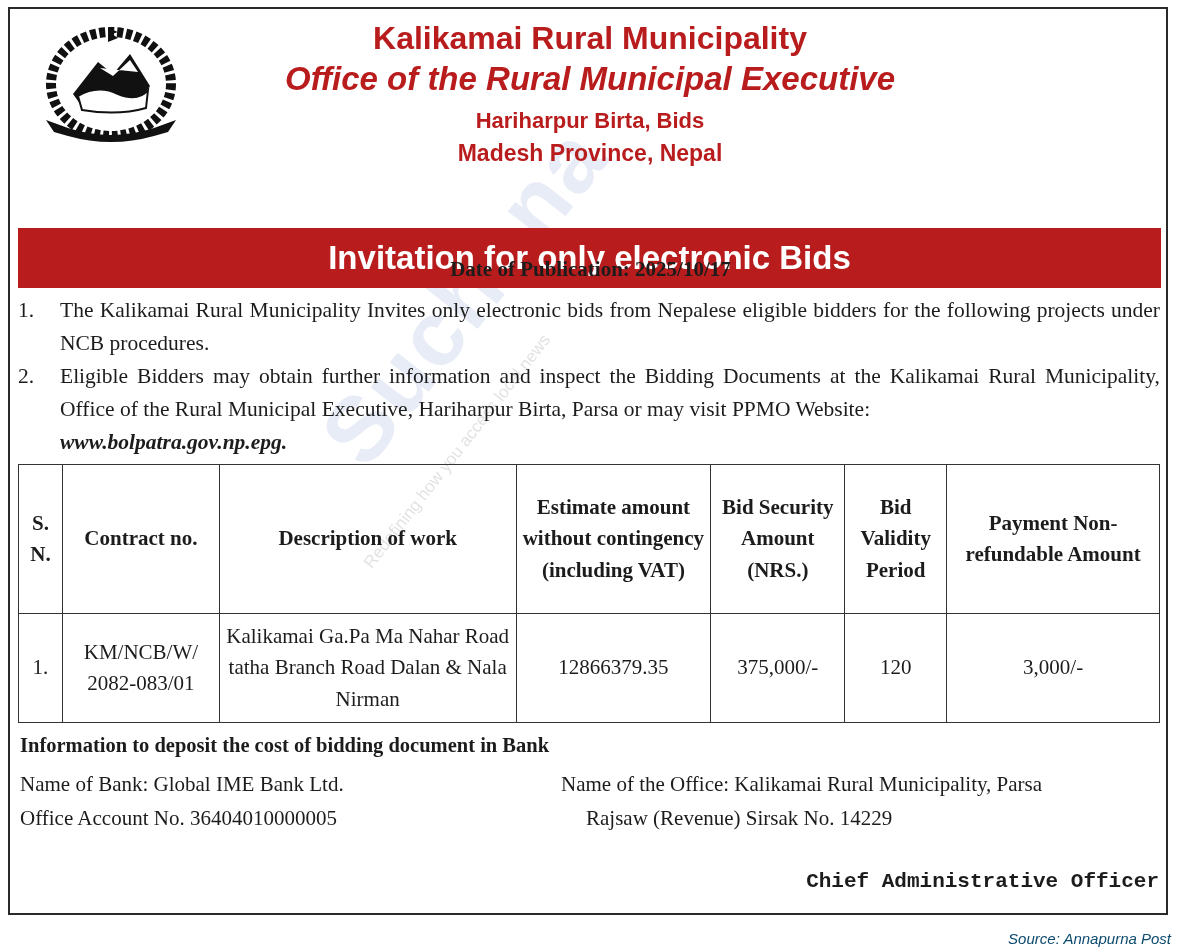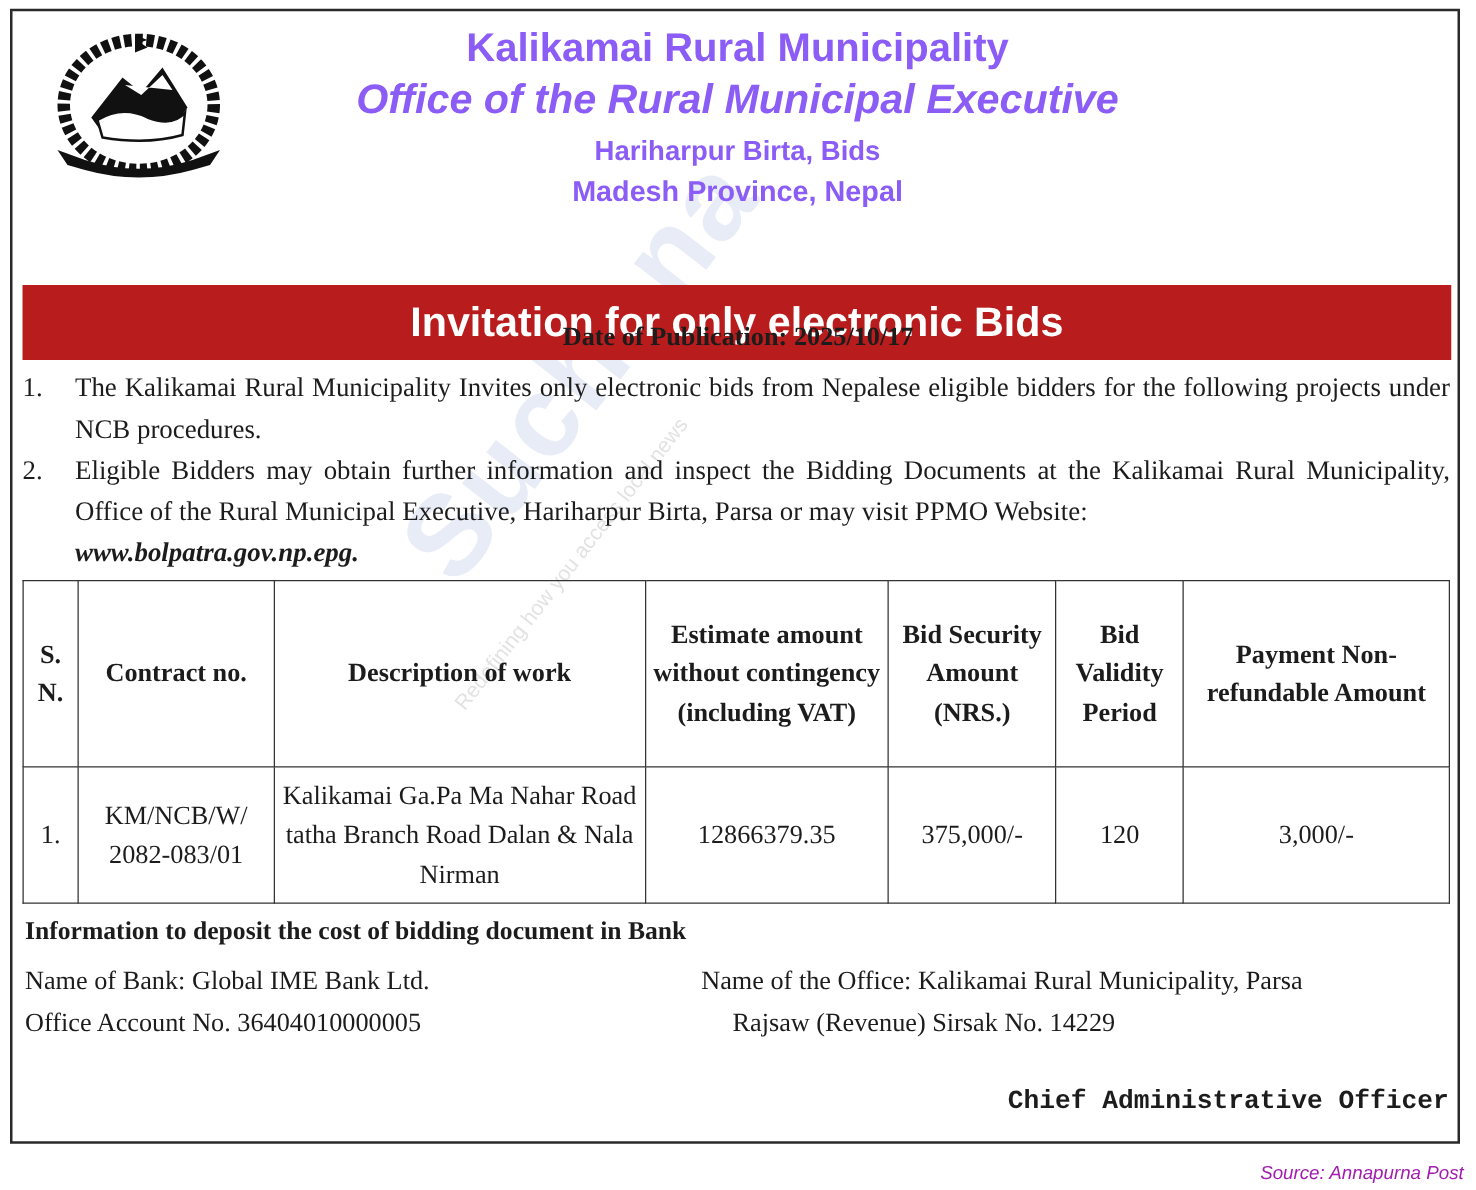--- a/index.html
+++ b/index.html
@@ -5,21 +5,21 @@
   html, body { margin:0; padding:0; }
   body {
     width:1181px; height:952px; background:#ffffff; position:relative; overflow:hidden;
     font-family:"Liberation Serif", serif; color:#1c1c1c;
   }
   .frame {
     position:absolute; left:8px; top:7px; width:1160px; height:908px;
     border:2px solid #2a2a2a; box-sizing:border-box;
   }
   .emblem { position:absolute; left:38px; top:24px; width:146px; height:124px; }
-  .hdr { position:absolute; left:240px; width:700px; text-align:center; font-family:"Liberation Sans", sans-serif; font-weight:bold; color:#8b5cf6; }
+  .hdr { position:absolute; left:240px; width:700px; text-align:center; font-family:"Liberation Sans", sans-serif; font-weight:bold; color:#b91c1c; }
   .h1 { top:20px; font-size:32px; }
   .h2 { top:60px; font-size:33px;font-style:italic; }
   .h3 { top:108px; font-size:22px; }
   .h4 { top:140px; font-size:23px; }
   .banner {
     position:absolute; left:18px; top:188px; width:1143px; height:60px; background:#b91c1c;
     color:#fff; font-family:"Liberation Sans", sans-serif; font-weight:bold; font-size:33px;
     display:flex; align-items:center; justify-content:center;margin-top:40px;
   }
   .pubdate { position:absolute; left:0; width:1181px; top:257px; text-align:center; font-weight:bold; font-size:21px; }
@@ -32,21 +32,21 @@
   table.bids {
     position:absolute; left:18px; top:464px; width:1142px; border-collapse:collapse;
     font-size:21px;
   }
   table.bids th, table.bids td { border:1.5px solid #333; text-align:center; vertical-align:middle; padding:0 4px; }
   table.bids th { font-weight:bold; height:148px; line-height:31.5px; }
   table.bids td { height:108px; line-height:31.5px; }
   .bankhead { position:absolute; left:20px; top:734px; font-weight:bold; font-size:20.5px; }
   .bankline { position:absolute; font-size:21px; }
   .sig { position:absolute; right:22px; top:870px; font-weight:bold; font-size:21px;font-family:Liberation Mono, monospace; }
-  .source { position:absolute; right:10px; top:930px; font-family:"Liberation Sans", sans-serif; font-style:italic; font-size:15px; color:#a21caf; }
+  .source { position:absolute; right:10px; top:930px; font-family:"Liberation Sans", sans-serif; font-style:italic; font-size:15px; color:#0c4a6e; }
   .wm { position:absolute; pointer-events:none; }
   .wm-big { left:300px; top:420px; font-family:"Liberation Sans", sans-serif; font-weight:bold; font-size:92px; color:rgba(150,170,215,0.22); transform:rotate(-52deg); transform-origin:left top; letter-spacing:2px; }
   .wm-small { left:360px; top:560px; font-family:"Liberation Sans", sans-serif; font-size:17px; color:rgba(190,190,190,0.45); transform:rotate(-52deg); transform-origin:left top; }
 </style>
 </head>
 <body>
 
 <div class="frame"></div>
 
 <div class="wm wm-big">Suchana</div>

